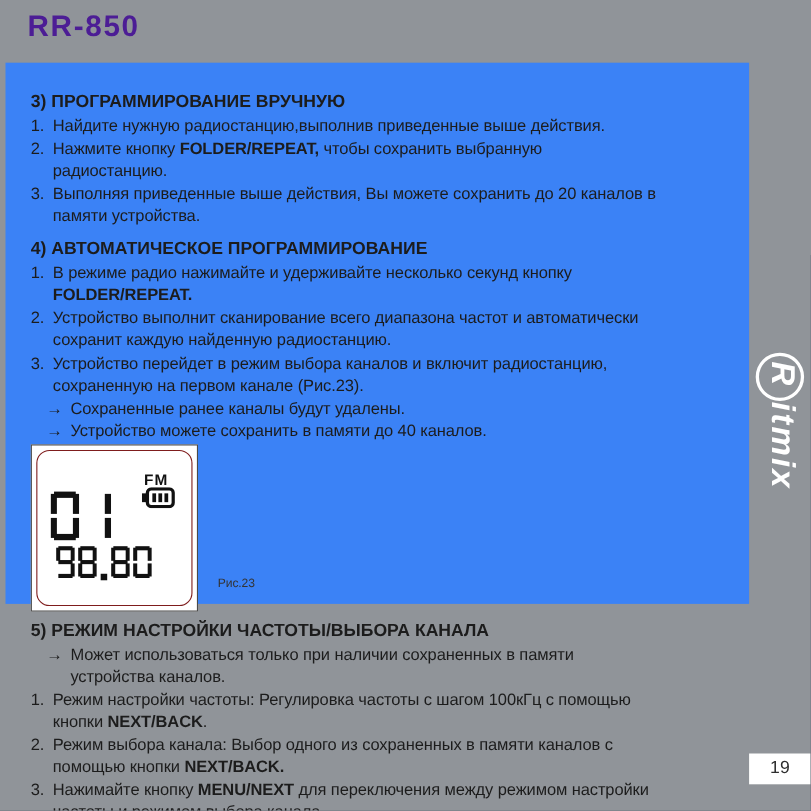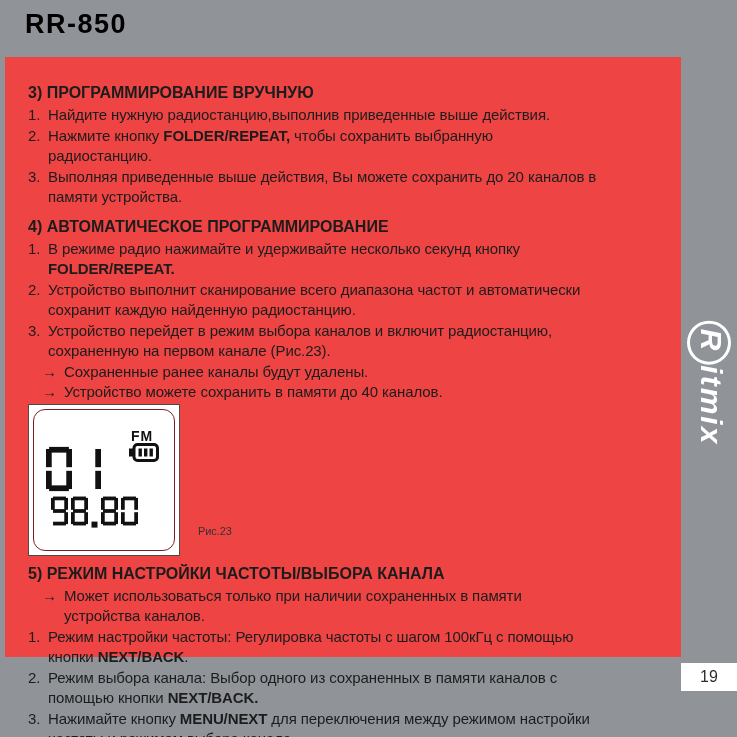--- a/index.html
+++ b/index.html
@@ -1,22 +1,22 @@
 <!DOCTYPE html>
 <html><head>
 <meta charset="utf-8">
 <style>
   html,body{margin:0;padding:0;background:#777;}
   .page{position:relative;width:737px;height:737px;background:#909499;overflow:hidden;
         font-family:"Liberation Sans",sans-serif;}
   
-  .header-title{position:absolute;top:9px;left:25px;color:#000000;font-size:27px;
+  .header-title{position:absolute;top:9px;left:25px;color:#4c1d95;font-size:27px;
         font-weight:bold;letter-spacing:1.5px;}
   
-  .content{position:absolute;left:5px;top:57px;width:676px;height:600px;background:#ef4444;
+  .content{position:absolute;left:5px;top:57px;width:676px;height:492px;background:#3b82f6;
         box-sizing:border-box;padding:26px 0 0 23px;color:#1c1c1c;}
   .text-col{width:572px;font-size:15px;line-height:20.5px;letter-spacing:-0.1px;}
   h2.sec{font-size:16px;line-height:19px;margin:0 0 3px 0;font-weight:bold;letter-spacing:0;}
   .sec4{margin-top:9px;}
   .sec5{margin-top:8px;}
   .li{display:flex;}
   .li .n{width:20px;flex:none;}
   .li .t{flex:1;}
   .ar-li{display:flex;padding-left:14px;}
   .ar-li .a{width:22px;flex:none;font-weight:bold;}
@@ -32,21 +32,21 @@
   .lcd-freq{position:absolute;left:17px;top:84px;}
   .sseg{line-height:0;white-space:nowrap;}
   .sseg svg{margin-right:3px;display:inline-block;vertical-align:top;}
   .fig-cap{margin-left:18px;margin-bottom:14px;font-size:11px;color:#333;}
   
   .sidebar{position:absolute;right:0;top:0;width:56px;height:737px;}
   .logo{position:absolute;left:50%;top:383px;transform:translate(-50%,-50%) rotate(90deg);
         color:#fff;font-style:italic;font-weight:bold;font-size:30px;white-space:nowrap;letter-spacing:2px;}
   .logo .oval{display:inline-block;border:3px solid #fff;border-radius:50%;
         padding:0 9px 4px 5px;margin-right:1px;}
-  .page-band{position:absolute;left:0;top:663px;width:56px;height:28px;background:#ffffff;
+  .page-band{position:absolute;left:0;top:685px;width:56px;height:28px;background:#ffffff;
         display:flex;align-items:center;justify-content:center;font-size:16px;color:#2e2e2e;}
 </style>
 </head>
 <body>
 
 <div class="page">
 
   <div class="header-title">RR-850</div>
 
   <div class="content">

